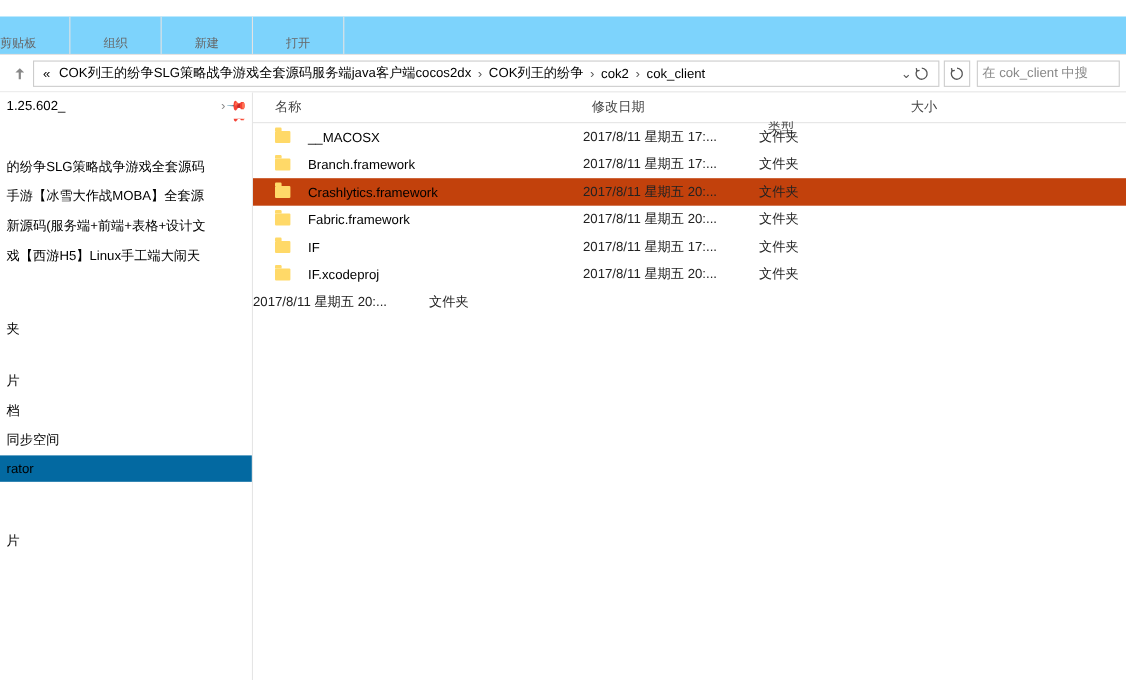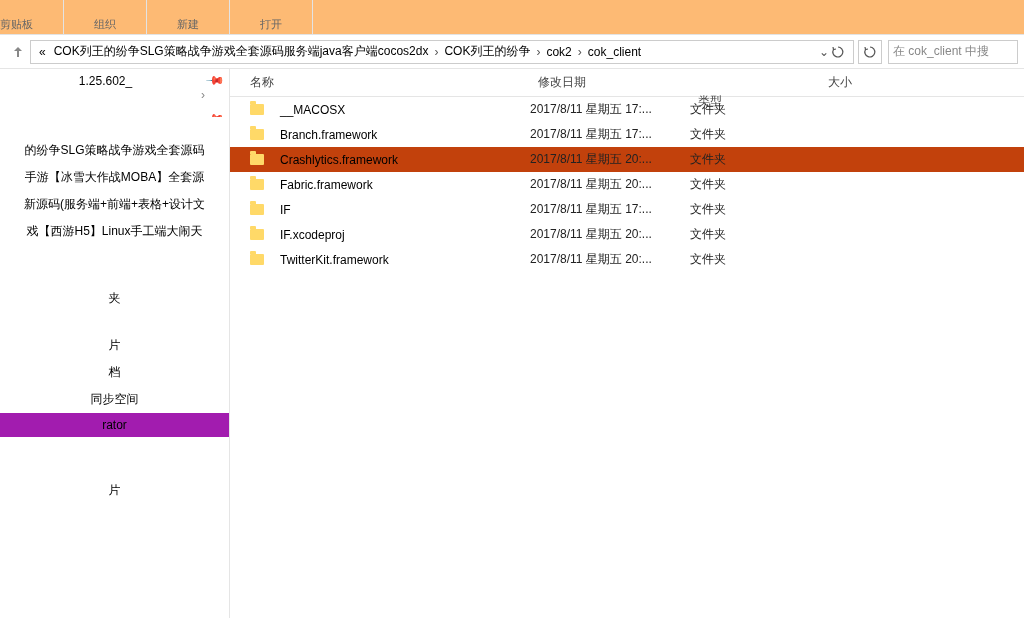--- a/index.html
+++ b/index.html
@@ -1,43 +1,43 @@
 <!DOCTYPE html>
 <html><head>
   <meta charset="utf-8">
   <style>
     * { margin: 0; padding: 0; box-sizing: border-box; font-family: "Microsoft YaHei", "Segoe UI", sans-serif; font-size: 12px; }
     body { background: #fff; color: #000; overflow: hidden; }
     
     
-    .ribbon { display: flex; height: 35px; border-bottom: 1px solid #e3e3e3; background: #fdba74; }
+    .ribbon { display: flex; height: 35px; border-bottom: 1px solid #e3e3e3; background: #7dd3fc; margin-top: 15px; }
     .ribbon-group { display: flex; flex-direction: column; align-items: center; justify-content: flex-end; padding: 0 30px 2px; border-right: 1px solid #e3e3e3; color: #555; }
     .ribbon-group:first-child { padding-left: 0; }
     .ribbon-group .label { font-size: 11px; color: #666; }
     
     
     .addr-row { display: flex; align-items: center; height: 34px; padding: 0 6px; border-bottom: 1px solid #e5e5e5; }
     .nav-btn { width: 24px; height: 24px; display: flex; align-items: center; justify-content: center; color: #888; }
     .breadcrumb-container { flex: 1; display: flex; align-items: center; height: 24px; border: 1px solid #ccc; background: #fff; padding: 0 4px; }
     .bc-item { padding: 2px 4px; color: #000; }
     .bc-sep { color: #555; padding: 0 2px; }
     .bc-end { margin-left: auto; display: flex; align-items: center; gap: 2px; color: #555; padding-right: 4px; }
     .refresh-box { width: 24px; height: 24px; border: 1px solid #ccc; margin-left: 4px; display: flex; align-items: center; justify-content: center; color: #555; }
     .search-box { width: 130px; height: 24px; border: 1px solid #ccc; margin-left: 6px; display: flex; align-items: center; padding: 0 4px; color: #888; }
     
     
     .main { display: flex; height: calc(618px - 35px - 34px); }
     
     
     .nav-pane { width: 230px; border-right: 1px solid #e5e5e5; background: #fff; overflow: hidden; }
-    .nav-item { padding: 5px 6px; color: #000; white-space: nowrap; overflow: hidden; display: flex; align-items: center; flex-direction: column; }
+    .nav-item { padding: 5px 6px; color: #000; white-space: nowrap; overflow: hidden; display: flex; align-items: flex-end; }
     .nav-item.pinned { padding-right: 24px; position: relative; }
     .pin { position: absolute; right: 6px; color: #777; transform: rotate(45deg); }
     .nav-chevron { margin-left: auto; color: #888; padding-left: 8px; }
-    .nav-item.hover { background: #a21caf; }
+    .nav-item.hover { background: #0369a1; }
     .nav-spacer { height: 20px; }
     
     
     .files { flex: 1; display: flex; flex-direction: column; }
     .col-headers { display: flex; height: 28px; align-items: center; border-bottom: 1px solid #e5e5e5; color: #444; }
     .col { padding: 0 8px; }
     .col.name { width: 300px; padding-left: 20px; }
     .col.date { width: 160px; }
     .col.type { width: 130px; margin-top: 38px; }
     .col.size { width: 80px; }
@@ -204,22 +204,18 @@
         </div>
         <div class="file-row">
           <div class="name-cell">
             <span class="folder-icon"></span>
             <span>IF.xcodeproj</span>
           </div>
           <div class="date-cell">2017/8/11 星期五 20:...</div>
           <div class="type-cell">文件夹</div>
         </div>
         <div class="file-row">
-          <div class="name-cell">
-            <span class="folder-icon"></span>
-            <span>TwitterKit.framework</span>
-          </div>
           <div class="date-cell">2017/8/11 星期五 20:...</div>
           <div class="type-cell">文件夹</div>
         </div>
       </div>
   </div>
 </div>
 
 </body></html>

